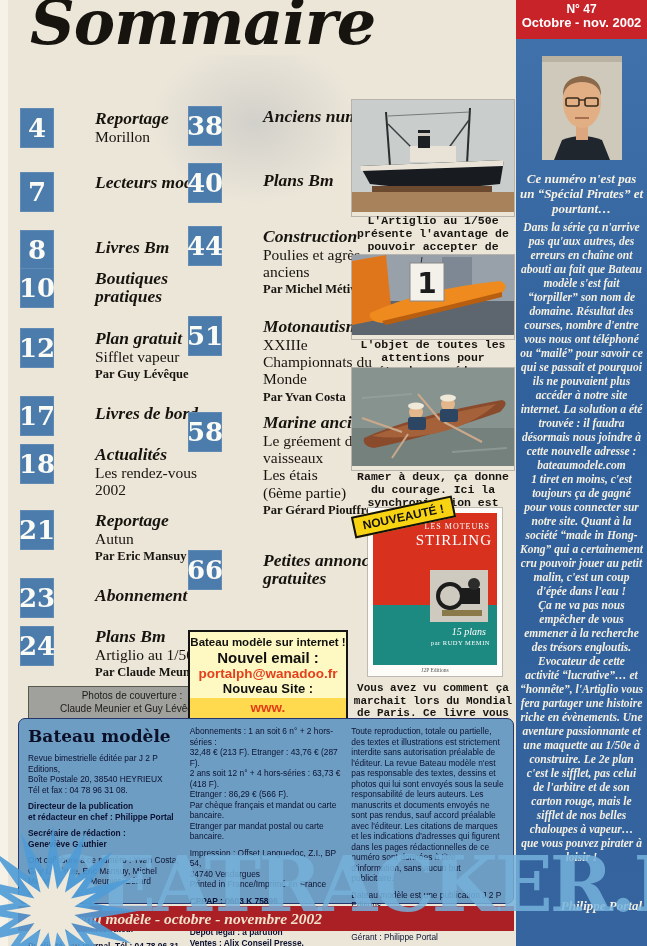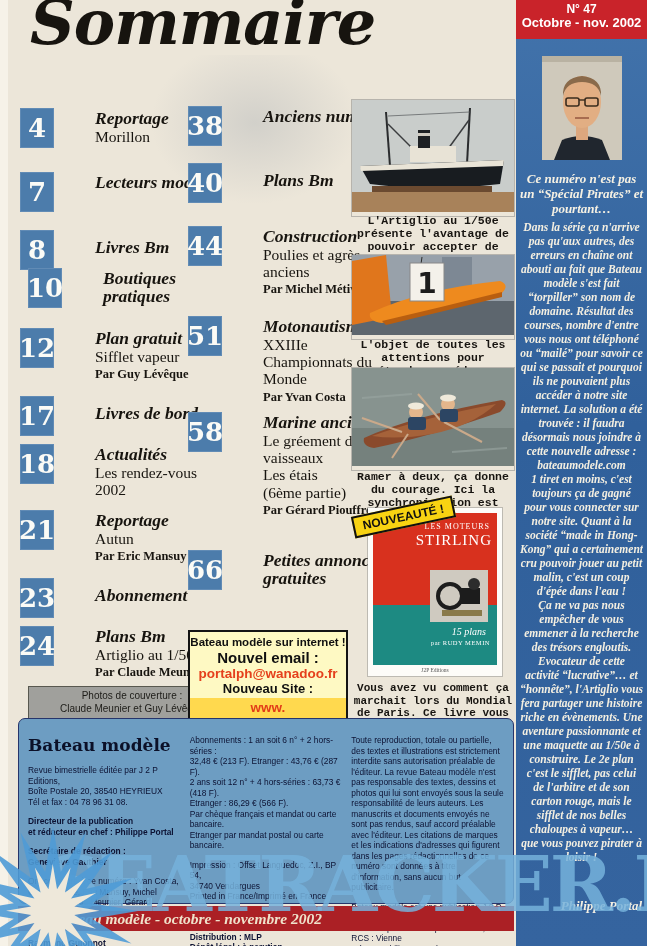--- a/index.html
+++ b/index.html
@@ -89,21 +89,21 @@
           font-style:italic;font-size:11.5px;line-height:14px;color:#f4efe1;
           white-space:pre-line;}
   #edsign{position:absolute;right:5px;top:898px;font-family:"Liberation Serif",serif;
           font-weight:bold;font-style:italic;font-size:13px;color:#f6f1e3;}
 
   
   #infoblock{left:18px;top:718px;width:496px;height:186px;background:#6d9dc2;
              border:1px solid #26356b;border-radius:7px;display:flex;gap:9px;
              padding:7px 9px;box-sizing:border-box;color:#0c1233;}
   #infoblock .col{width:160px;font-size:8.4px;line-height:1.25;}
-  #infoblock p{margin:9px 0 6px;white-space:pre-line;}
+  #infoblock p{margin:0 0 6px;white-space:pre-line;}
   #mhtitle{font-family:"DejaVu Serif",serif;font-weight:bold;font-size:17px;
            margin:0 0 4px;color:#0b1028;}
   .lbl{font-weight:bold;}
 
   
   #footer{left:18px;top:906px;width:496px;height:25px;background:#ab2025;
           color:#efe2cb;font-family:"Liberation Serif",serif;font-weight:bold;
           font-style:italic;font-size:15.5px;line-height:25px;padding-left:38px;
           box-sizing:border-box;}
 
@@ -141,21 +141,21 @@
       </div>
   </div>
   <div class="entry colL" style="left:20px;top:230px">
     <div class="numbox">
         <span>8</span>
       </div>
     <div class="etext">
         <div class="etitle" style="padding-top:7px">Livres Bm</div>
       </div>
   </div>
-  <div class="entry colL" style="left:28px;top:268px">
+  <div class="entry colL" style="left:20px;top:268px">
     <div class="numbox">
         <span>10</span>
       </div>
     <div class="etext">
         <div class="etitle">Boutiques pratiques</div>
       </div>
   </div>
   <div class="entry colL" style="left:20px;top:328px">
     <div class="numbox">
         <span>12</span>

